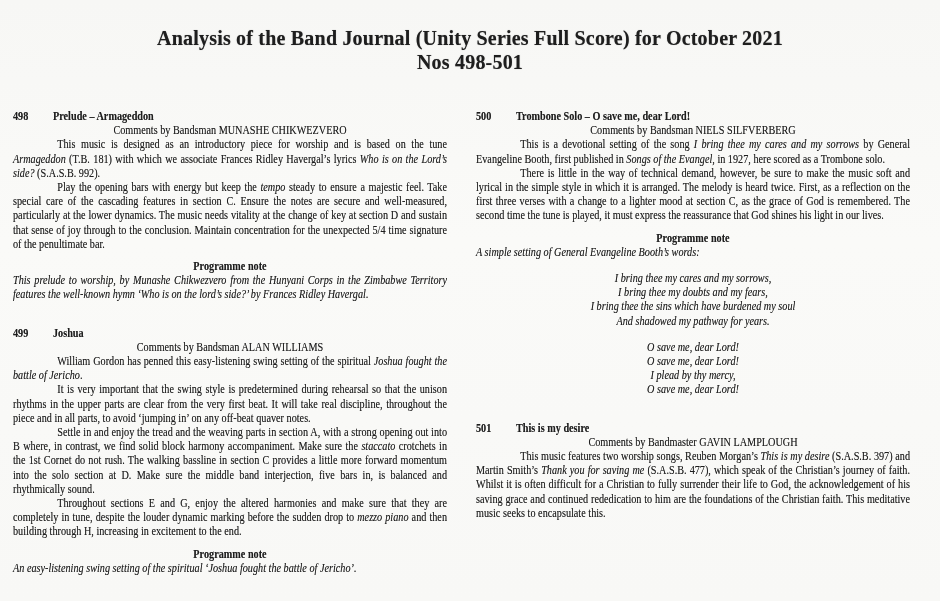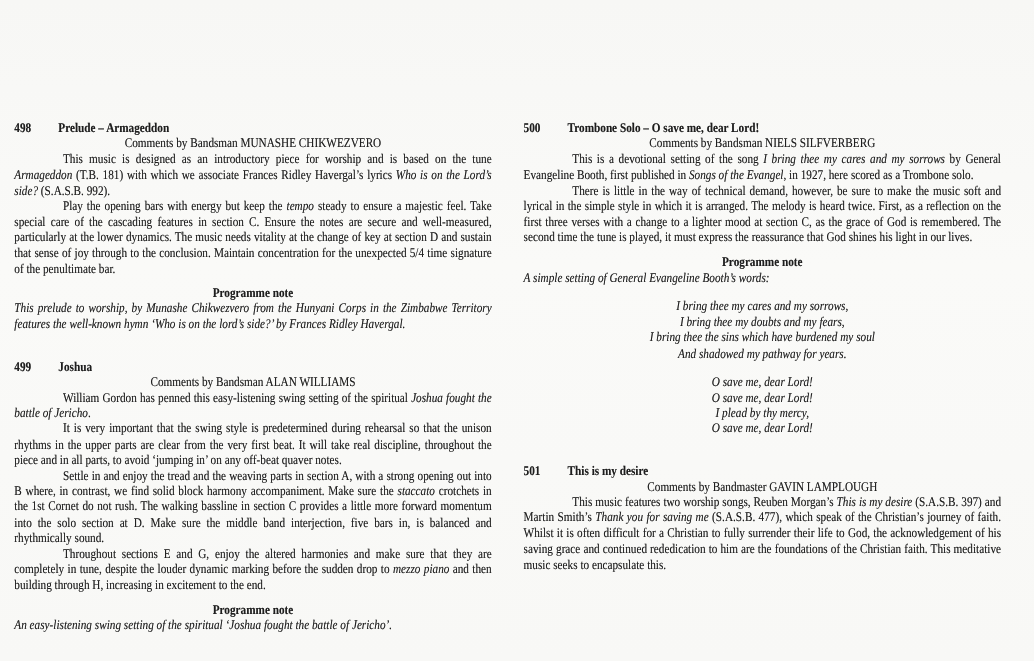--- a/index.html
+++ b/index.html
@@ -39,20 +39,22 @@
   .verse{margin-top:12px;text-align:center;font-style:italic;}
   .it{font-style:italic;}
 </style>
 </head>
 <body>
 
 <div class="page">
   <div class="content">
 
     <div class="doc-title">
+      <div>Analysis of the Band Journal (Unity Series Full Score) for October 2021</div>
+      <div>Nos 498-501</div>
     </div>
 
     <div class="col col-left">
 
       <section class="piece">
         <div class="phead">
           <span class="num">498</span>
           <span class="ptitle">Prelude – Armageddon</span>
         </div>
         <div class="comments">Comments by Bandsman MUNASHE CHIKWEZVERO</div>

